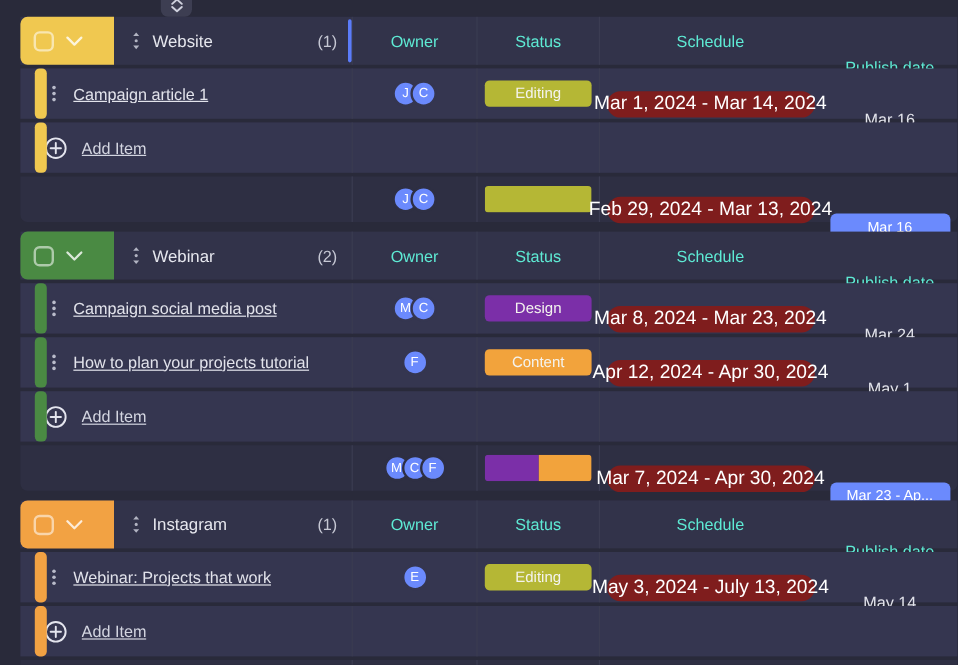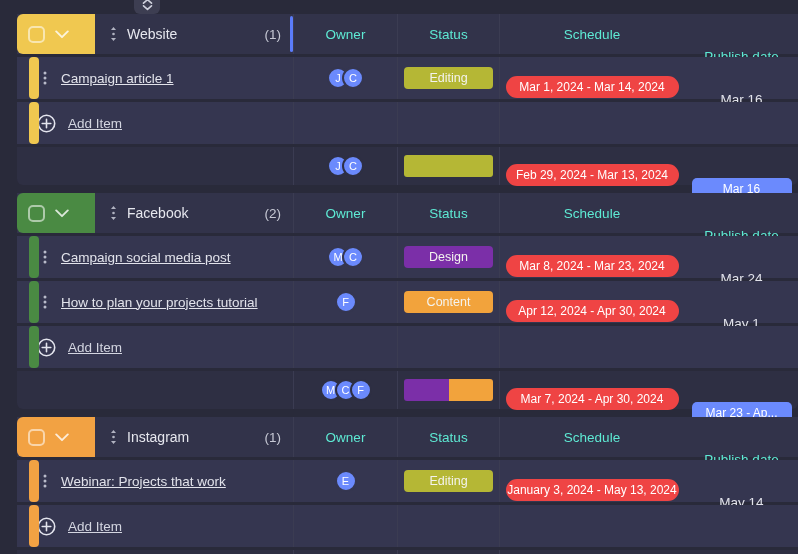--- a/index.html
+++ b/index.html
@@ -171,23 +171,23 @@
     display: flex;
     align-items: center;
     justify-content: center;
     font-size: 12.5px;
     color: #f4f3ee;
   }
   .chip-date {
     width: 173px;
     height: 22px;
     border-radius: 11px;
-    background: #ef4444;
+    background: #7f1d1d;
     color: #fff;
-    font-size: 12px;
+    font-size: 16px;
     display: flex;
     align-items: center;
     justify-content: center;
     white-space: nowrap;
     margin-top: 18px;
   }
   .chip-pub {
     width: 100px;
     height: 22px;
     border-radius: 5px;
@@ -335,21 +335,21 @@
           </span>
         </div>
         <div class="gh-title-cell">
           <span class="gh-drag">
             <svg width="9" height="16" viewBox="0 0 9 16">
               <path d="M4.5 1 L2 4 L7 4 Z" fill="#c9cbd8"></path>
               <circle cx="4.5" cy="8" r="1.3" fill="#c9cbd8"></circle>
               <path d="M4.5 15 L2 12 L7 12 Z" fill="#c9cbd8"></path>
             </svg>
           </span>
-          <span class="gh-name">Facebook</span>
+          <span class="gh-name">Webinar</span>
           <span class="gh-count">(2)</span>
         </div>
         <div class="gh-col c-owner">Owner</div>
         <div class="gh-col c-status">Status</div>
         <div class="gh-col c-schedule">Schedule</div>
         <div class="gh-col c-publish">Publish date</div>
       </div>
       <div class="row">
         <div class="row-accent" style="background:#4a8a43"></div>
         <div class="row-title">
@@ -484,21 +484,21 @@
         </div>
         <div class="cell c-owner">
           <div class="avatars">
             <div class="avatar">E</div>
           </div>
         </div>
         <div class="cell c-status">
           <div class="chip" style="background:#b5b735">Editing</div>
         </div>
         <div class="cell c-schedule">
-          <div class="chip-date">January 3, 2024 - May 13, 2024</div>
+          <div class="chip-date">May 3, 2024 - July 13, 2024</div>
         </div>
         <div class="cell c-publish">
           <span class="plain-date">May 14</span>
         </div>
       </div>
       <div class="row add">
         <div class="row-accent" style="background:#f2a243"></div>
         <div class="row-title">
           <span class="plus">
             <svg width="19" height="19" viewBox="0 0 19 19">

